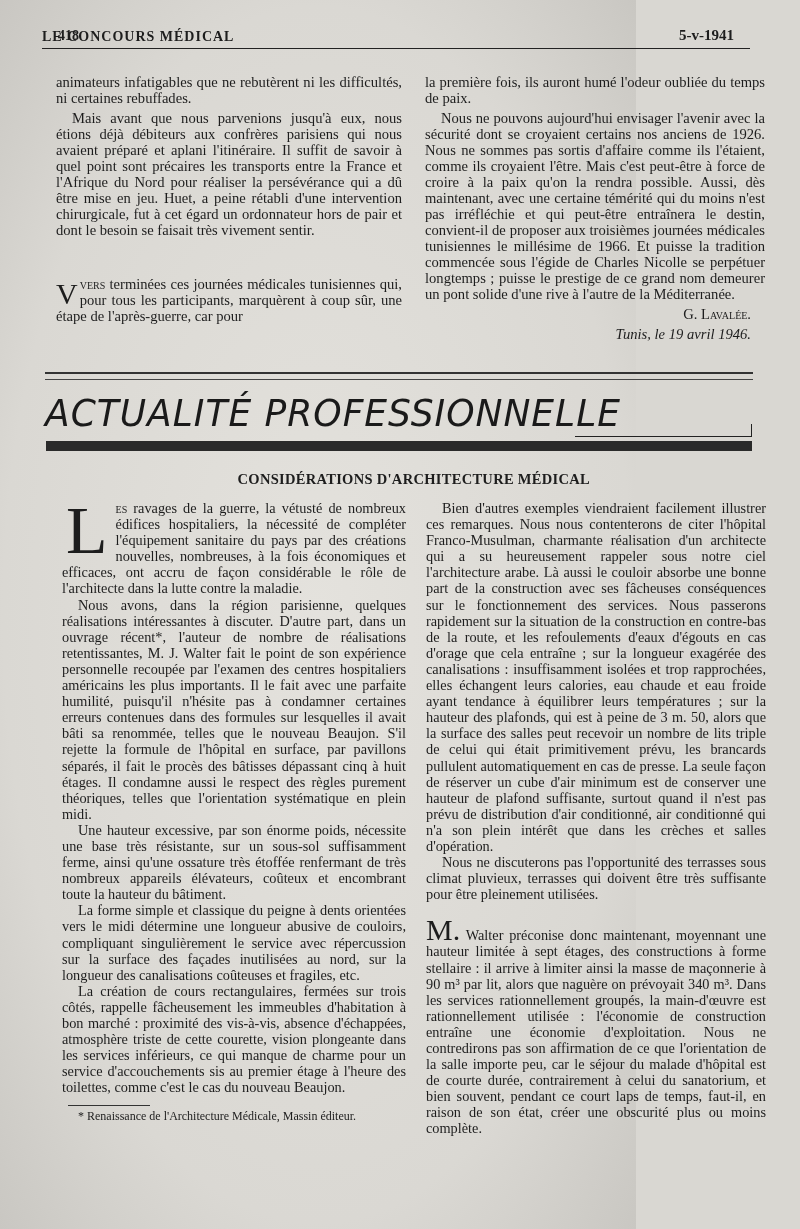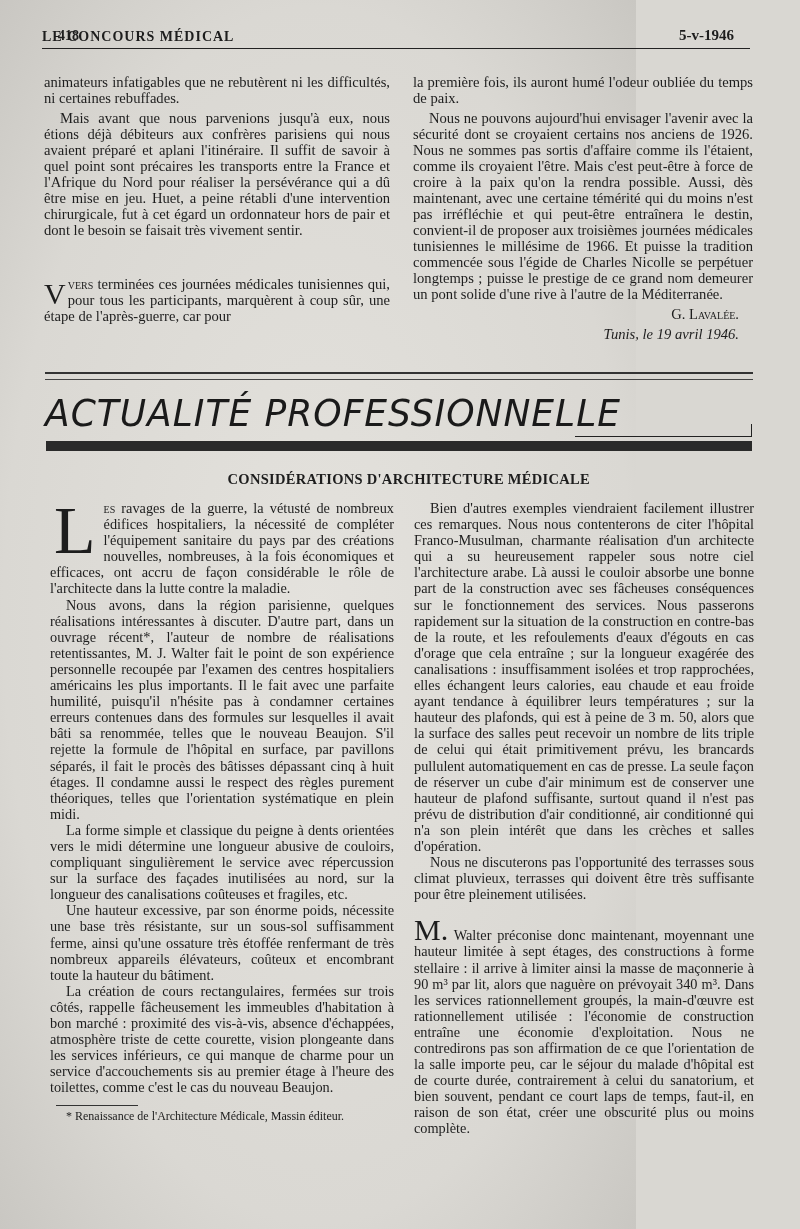--- a/index.html
+++ b/index.html
@@ -14,21 +14,21 @@
     background: radial-gradient(ellipse at 50% 50%, #e4e2dd 0%, #dad8d3 70%, #c9c7c2 100%);
   }
   .running-head {
     position: absolute; left: 42px; top: 22px; width: 708px; height: 26px;
     border-bottom: 1.5px solid #222;
     font-family: "Liberation Serif", serif; font-size: 14px; font-weight: bold;
   }
   .running-head .pn { position: absolute; left: 16px; top: 6px; }
   .running-head .jt { position: absolute; left: 0; right: 0; top: 7px; font-size: 14px; letter-spacing: 1px; }
   .running-head .dt { position: absolute; right: 16px; top: 5px; font-size: 15px; }
-  .col { position: absolute; font-size: 14.6px; line-height: 16px; text-align: justify; }
+  .col { position: absolute; font-size: 14.6px; line-height: 16px; text-align: justify; margin-left: 12px; }
   .col p { margin: 0 0 4px 0; text-indent: 16px; }
   .col p.noindent { text-indent: 0; }
   .top-left { left: 44px; top: 74px; width: 346px; }
   .top-right { left: 413px; top: 74px; width: 340px; }
   .sig { text-align: right; margin: 0; }
   .sig.sc { font-variant: small-caps; padding-right: 14px; }
   .sig.date { font-style: italic; padding-right: 14px; }
   .dropcap-v { font-size: 30px; line-height: 20px; float: left; margin-right: 2px; padding-top: 8px; }
   .smallcaps { font-variant: small-caps; }
   .rule-double {
@@ -64,48 +64,48 @@
   .footnote { font-size: 12px; line-height: 12px; padding-left: 16px; text-indent: 0 !important; }
 </style>
 </head>
 <body>
 
 <div class="page">
 
   <div class="running-head">
     <span class="pn">418</span>
     <span class="jt">LE CONCOURS MÉDICAL</span>
-    <span class="dt">5-v-1946</span>
+    <span class="dt">5-v-1941</span>
   </div>
 
   <div class="col top-left">
     <p class="noindent">animateurs infatigables que ne rebutèrent ni les difficultés, ni certaines rebuffades.</p>
     <p>Mais avant que nous parvenions jusqu'à eux, nous étions déjà débiteurs aux confrères parisiens qui nous avaient préparé et aplani l'itinéraire. Il suffit de savoir à quel point sont précaires les transports entre la France et l'Afrique du Nord pour réaliser la persévérance qui a dû être mise en jeu. Huet, a peine rétabli d'une intervention chirurgicale, fut à cet égard un ordonnateur hors de pair et dont le besoin se faisait très vivement sentir.</p>
     <div style="height:34px"></div>
     <p class="noindent"><span class="dropcap-v">V</span><span class="smallcaps">vers</span><span> terminées ces journées médicales tunisiennes qui, pour tous les participants, marquèrent à coup sûr, une étape de l'après-guerre, car pour</span></p>
   </div>
 
   <div class="col top-right">
     <p class="noindent">la première fois, ils auront humé l'odeur oubliée du temps de paix.</p>
     <p>Nous ne pouvons aujourd'hui envisager l'avenir avec la sécurité dont se croyaient certains nos anciens de 1926. Nous ne sommes pas sortis d'affaire comme ils l'étaient, comme ils croyaient l'être. Mais c'est peut-être à force de croire à la paix qu'on la rendra possible. Aussi, dès maintenant, avec une certaine témérité qui du moins n'est pas irréfléchie et qui peut-être entraînera le destin, convient-il de proposer aux troisièmes journées médicales tunisiennes le millésime de 1966. Et puisse la tradition commencée sous l'égide de Charles Nicolle se perpétuer longtemps ; puisse le prestige de ce grand nom demeurer un pont solide d'une rive à l'autre de la Méditerranée.</p>
     <p class="sig sc">G. Lavalée.</p>
     <p class="sig date">Tunis, le 19 avril 1946.</p>
   </div>
 
   <div class="rule-double"></div>
   <div class="section-title">ACTUALITÉ PROFESSIONNELLE</div>
   <div class="title-line"></div>
   <div class="rule-thick"></div>
-  <div class="subtitle">CONSIDÉRATIONS D'ARCHITECTURE MÉDICALE</div>
+  <div class="subtitle">CONSIDÉRATIONS D'ARCHITECTURE MÉDICAL</div>
 
   <div class="col art-left">
     <p class="noindent"><span class="dropcap-l">L</span><span class="smallcaps">es</span><span> ravages de la guerre, la vétusté de nombreux édifices hospitaliers, la nécessité de compléter l'équipement sanitaire du pays par des créations nouvelles, nombreuses, à la fois économiques et efficaces, ont accru de façon considérable le rôle de l'architecte dans la lutte contre la maladie.</span></p>
     <p>Nous avons, dans la région parisienne, quelques réalisations intéressantes à discuter. D'autre part, dans un ouvrage récent*, l'auteur de nombre de réalisations retentissantes, M. J. Walter fait le point de son expérience personnelle recoupée par l'examen des centres hospitaliers américains les plus importants. Il le fait avec une parfaite humilité, puisqu'il n'hésite pas à condamner certaines erreurs contenues dans des formules sur lesquelles il avait bâti sa renommée, telles que le nouveau Beaujon. S'il rejette la formule de l'hôpital en surface, par pavillons séparés, il fait le procès des bâtisses dépassant cinq à huit étages. Il condamne aussi le respect des règles purement théoriques, telles que l'orientation systématique en plein midi.</p>
+    <p>Une hauteur excessive, par son énorme poids, nécessite une base très résistante, sur un sous-sol suffisamment ferme, ainsi qu'une ossature très étoffée renfermant de très nombreux appareils élévateurs, coûteux et encombrant toute la hauteur du bâtiment.</p>
     <p>La forme simple et classique du peigne à dents orientées vers le midi détermine une longueur abusive de couloirs, compliquant singulièrement le service avec répercussion sur la surface des façades inutilisées au nord, sur la longueur des canalisations coûteuses et fragiles, etc.</p>
-    <p>Une hauteur excessive, par son énorme poids, nécessite une base très résistante, sur un sous-sol suffisamment ferme, ainsi qu'une ossature très étoffée renfermant de très nombreux appareils élévateurs, coûteux et encombrant toute la hauteur du bâtiment.</p>
     <p>La création de cours rectangulaires, fermées sur trois côtés, rappelle fâcheusement les immeubles d'habitation à bon marché : proximité des vis-à-vis, absence d'échappées, atmosphère triste de cette courette, vision plongeante dans les services inférieurs, ce qui manque de charme pour un service d'accouchements sis au premier étage à l'heure des toilettes, comme c'est le cas du nouveau Beaujon.</p>
     <div class="footnote-rule"></div>
     <p class="footnote">* Renaissance de l'Architecture Médicale, Massin éditeur.</p>
   </div>
 
   <div class="col art-right">
     <p>Bien d'autres exemples viendraient facilement illustrer ces remarques. Nous nous contenterons de citer l'hôpital Franco-Musulman, charmante réalisation d'un architecte qui a su heureusement rappeler sous notre ciel l'architecture arabe. Là aussi le couloir absorbe une bonne part de la construction avec ses fâcheuses conséquences sur le fonctionnement des services. Nous passerons rapidement sur la situation de la construction en contre-bas de la route, et les refoulements d'eaux d'égouts en cas d'orage que cela entraîne ; sur la longueur exagérée des canalisations : insuffisamment isolées et trop rapprochées, elles échangent leurs calories, eau chaude et eau froide ayant tendance à équilibrer leurs températures ; sur la hauteur des plafonds, qui est à peine de 3 m. 50, alors que la surface des salles peut recevoir un nombre de lits triple de celui qui était primitivement prévu, les brancards pullulent automatiquement en cas de presse. La seule façon de réserver un cube d'air minimum est de conserver une hauteur de plafond suffisante, surtout quand il n'est pas prévu de distribution d'air conditionné, air conditionné qui n'a son plein intérêt que dans les crèches et salles d'opération.</p>
     <p>Nous ne discuterons pas l'opportunité des terrasses sous climat pluvieux, terrasses qui doivent être très suffisante pour être pleinement utilisées.</p>
     <div class="gap"></div>
     <p class="noindent"><span class="dropcap-m">M.</span><span> Walter préconise donc maintenant, moyennant une hauteur limitée à sept étages, des constructions à forme stellaire : il arrive à limiter ainsi la masse de maçonnerie à 90 m³ par lit, alors que naguère on prévoyait 340 m³. Dans les services rationnellement groupés, la main-d'œuvre est rationnellement utilisée : l'économie de construction entraîne une économie d'exploitation. Nous ne contredirons pas son affirmation de ce que l'orientation de la salle importe peu, car le séjour du malade d'hôpital est de courte durée, contrairement à celui du sanatorium, et bien souvent, pendant ce court laps de temps, faut-il, en raison de son état, créer une obscurité plus ou moins complète.</span></p>

